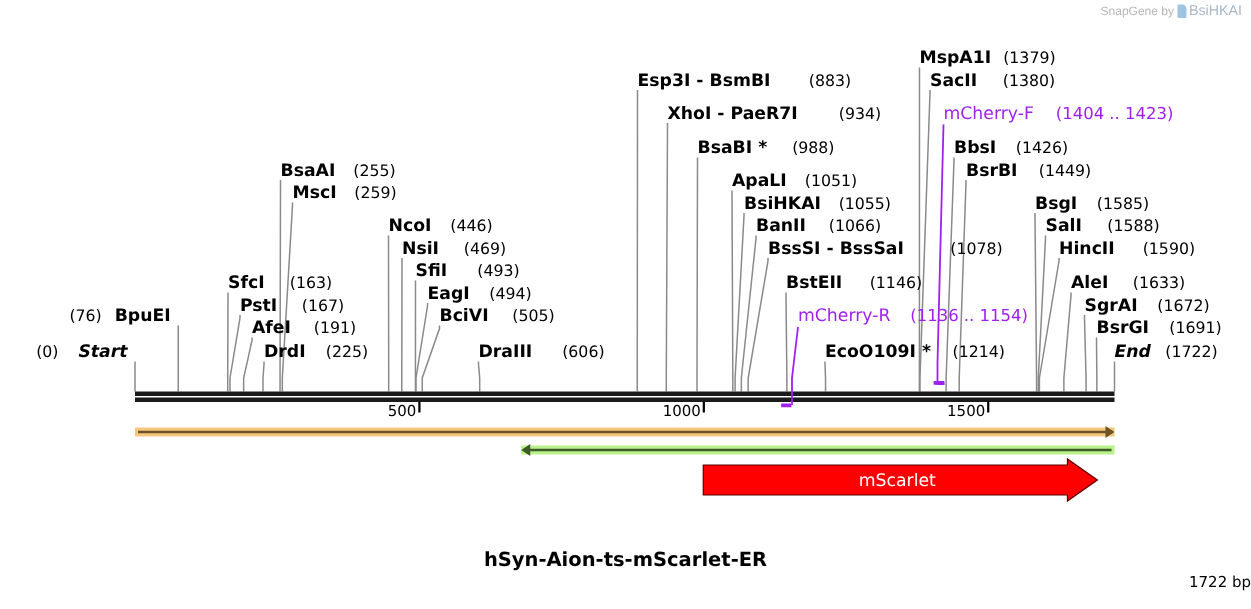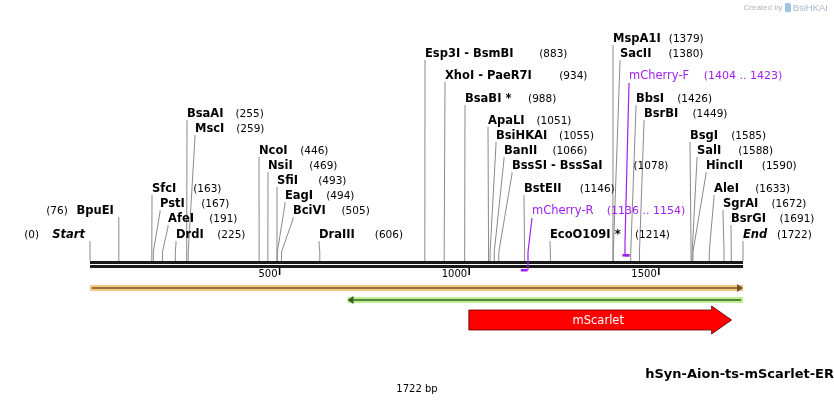--- a/index.html
+++ b/index.html
@@ -3,30 +3,30 @@
 <meta charset="utf-8">
 <style>
   html, body { margin: 0; padding: 0; background: #ffffff; }
   body { width: 834px; height: 406px; position: relative; overflow: hidden;
          font-family: "DejaVu Sans", "Liberation Sans", sans-serif; }
   #map { position: absolute; left: 0; top: 0; width: 834px; height: 406px; }
   .credit { position: absolute; right: 6px; top: 2px; font-size: 8px; color: #b5b5b5;
             font-family: "Liberation Sans", sans-serif; display: flex; align-items: center; gap: 2px; }
   .credit .brand { font-size: 9.5px; color: #a8b8c8; }
   .credit .logo { width: 6px; height: 9px; background: #9ec4e4; border-radius: 1px 3px 1px 1px; display: inline-block; }
-  .title { position: absolute; left: 0; width: 834px; top: 366px; text-align: right;
+  .title { position: absolute; left: 0; width: 834px; top: 366px; text-align: center;
            font-weight: bold; font-size: 13px; color: #000; }
-  .subtitle { position: absolute; left: 0; width: 834px; top: 383px; text-align: center;
+  .subtitle { position: absolute; left: 0; width: 834px; top: 383px; text-align: right;
               font-size: 10px; color: #000; }
 </style>
 </head>
 <body>
 
 <div class="credit">
-  <span>Created by</span>
+  <span>SnapGene by</span>
   <span class="logo"></span>
   <span class="brand">BsiHKAI</span>
 </div>
 
 <svg id="map" width="834" height="406" xmlns="http://www.w3.org/2000/svg">
   <g id="site-lines">
       <polyline points="90,241 90,243 90,252 90,261" fill="none" stroke="#8a8a8a" stroke-width="1"></polyline>
       <polyline points="118.81997677119628,217 118.81997677119628,219 118.81997677119628,252 118.81997677119628,261" fill="none" stroke="#8a8a8a" stroke-width="1"></polyline>
       <polyline points="152,195 152,197 151.81126596980255,252 151.81126596980255,261" fill="none" stroke="#8a8a8a" stroke-width="1"></polyline>
       <polyline points="160,210 160,212 153.3281068524971,252 153.3281068524971,261" fill="none" stroke="#8a8a8a" stroke-width="1"></polyline>

